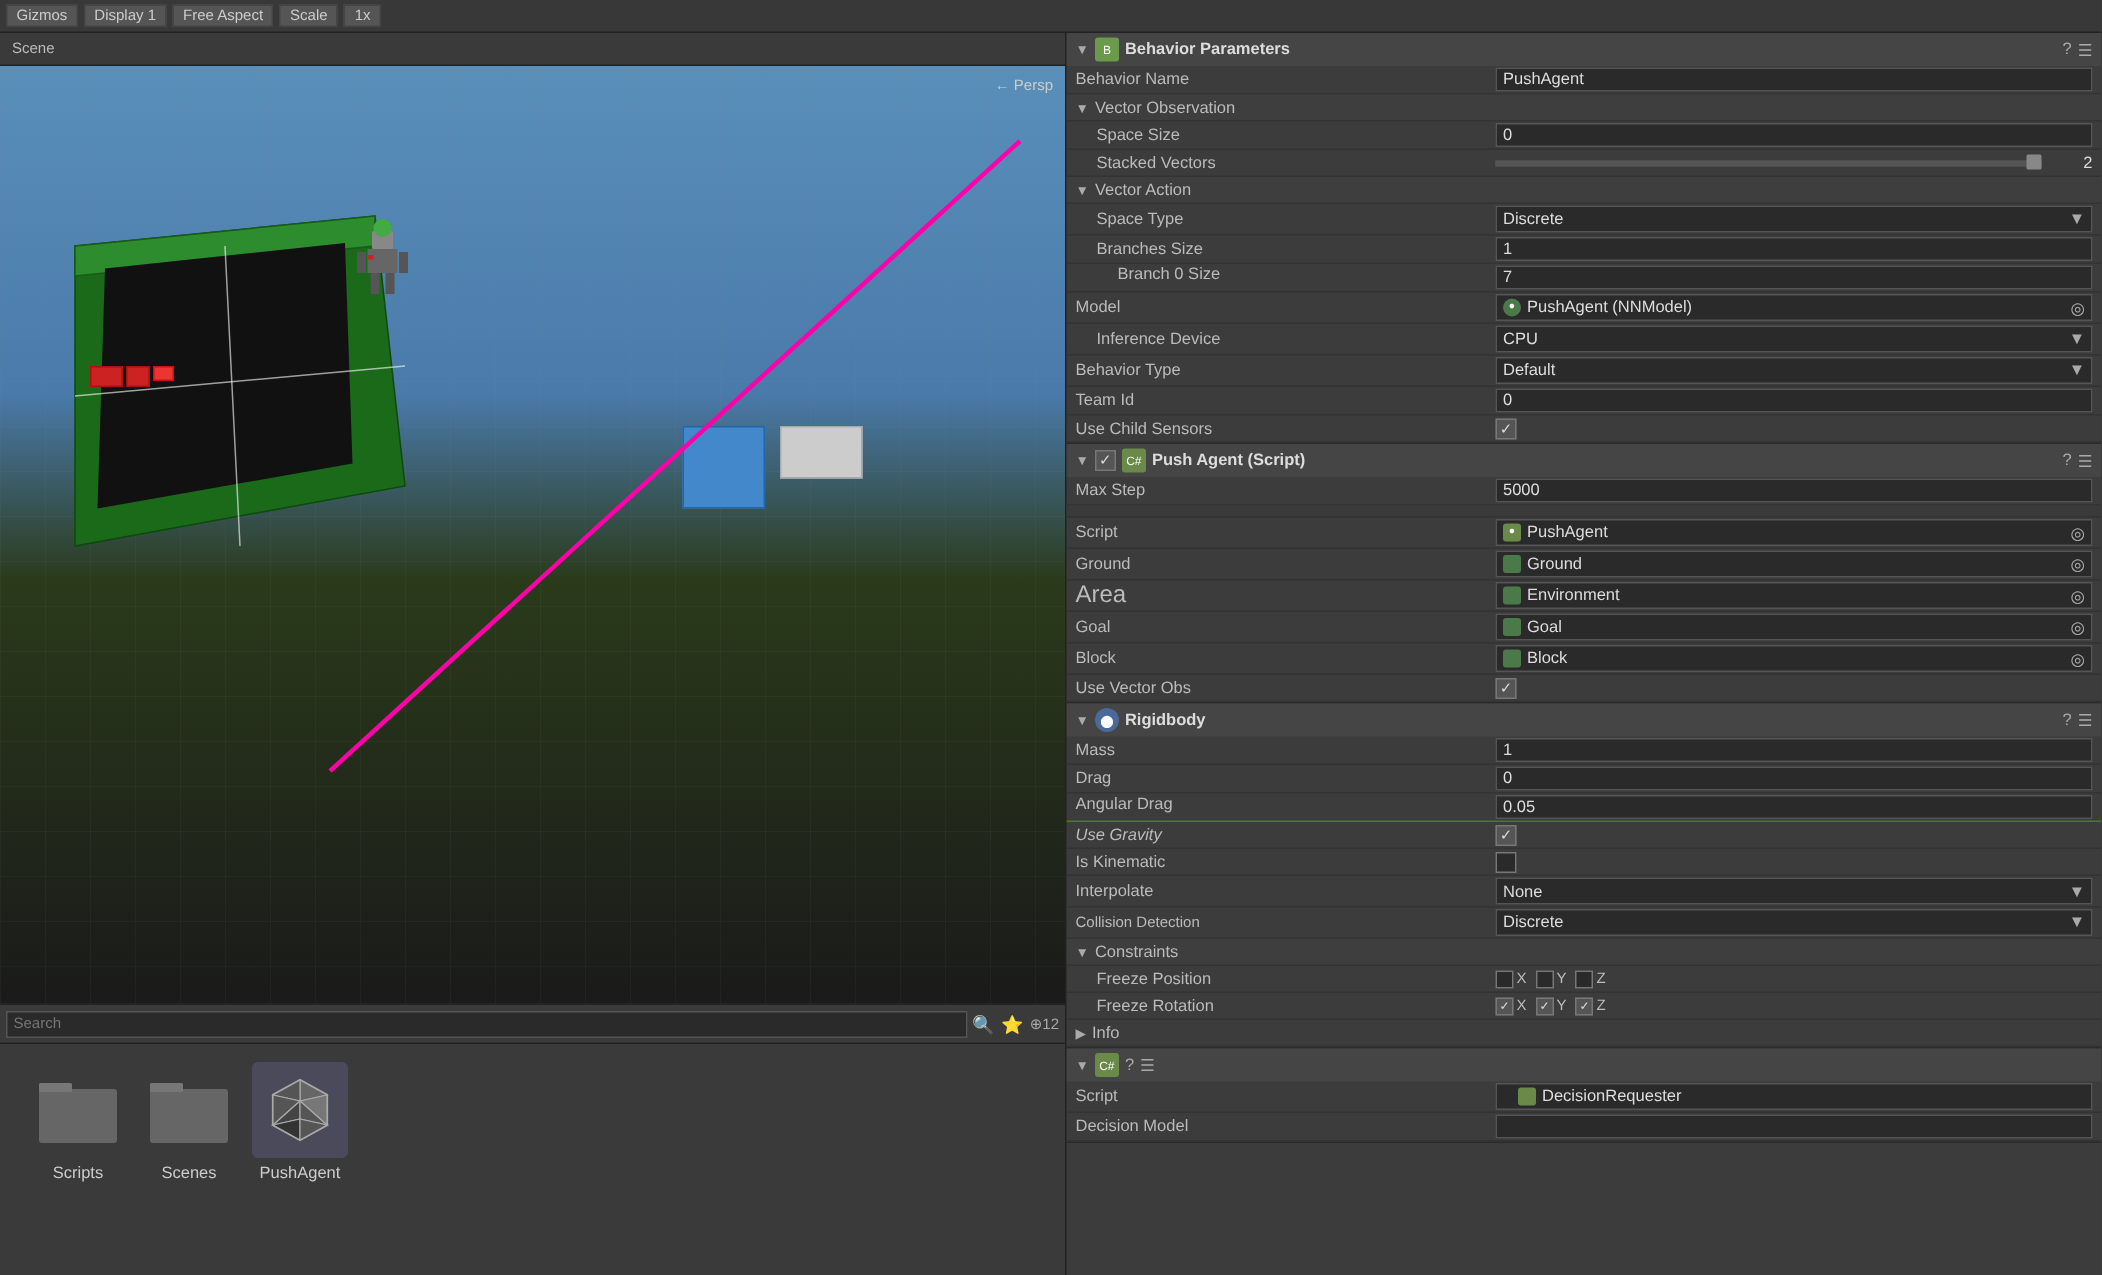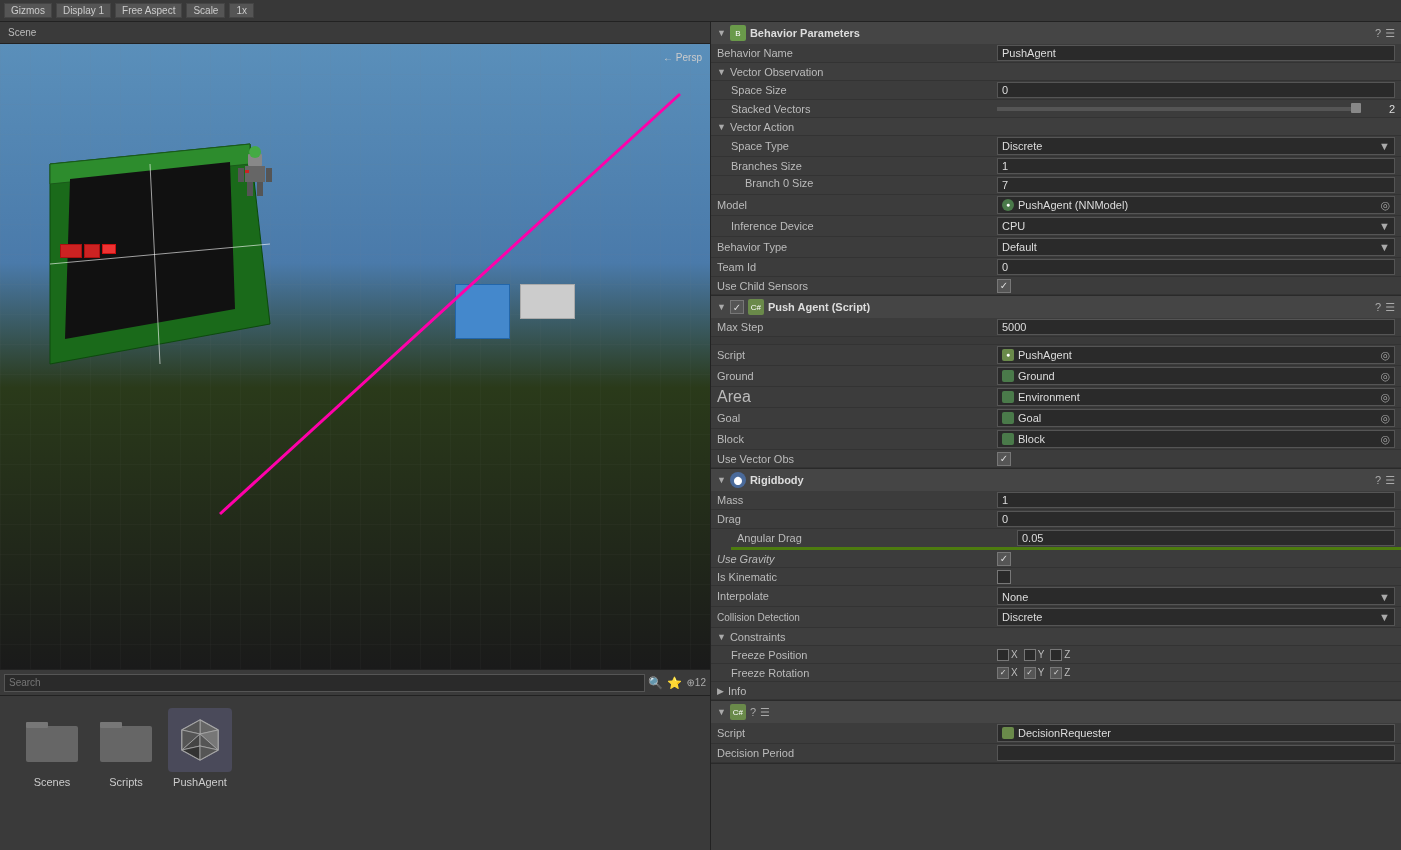--- a/index.html
+++ b/index.html
@@ -93,31 +93,31 @@
 
       <div style="height:155px;background:#3a3a3a;border-top:1px solid #222;display:flex;gap:10px;padding:12px 20px;align-items:flex-start;">
 
         <div style="display:flex;flex-direction:column;align-items:center;gap:4px;cursor:pointer;">
           <div style="width:64px;height:64px;display:flex;align-items:center;justify-content:center;">
             <svg width="56" height="48" viewBox="0 0 56 48" xmlns="http://www.w3.org/2000/svg">
               <rect x="2" y="10" width="52" height="36" rx="2" fill="#666"></rect>
               <rect x="2" y="6" width="22" height="6" rx="1" fill="#777"></rect>
             </svg>
           </div>
-          <span style="font-size:11px;color:#ccc;">Scenes</span>
+          <span style="font-size:11px;color:#ccc;">Scripts</span>
         </div>
 
         <div style="display:flex;flex-direction:column;align-items:center;gap:4px;cursor:pointer;">
           <div style="width:64px;height:64px;display:flex;align-items:center;justify-content:center;">
             <svg width="56" height="48" viewBox="0 0 56 48" xmlns="http://www.w3.org/2000/svg">
               <rect x="2" y="10" width="52" height="36" rx="2" fill="#666"></rect>
               <rect x="2" y="6" width="22" height="6" rx="1" fill="#777"></rect>
             </svg>
           </div>
-          <span style="font-size:11px;color:#ccc;">Scripts</span>
+          <span style="font-size:11px;color:#ccc;">Scenes</span>
         </div>
 
         <div style="display:flex;flex-direction:column;align-items:center;gap:4px;cursor:pointer;">
           <div style="width:64px;height:64px;background:#4a4a5a;border-radius:4px;display:flex;align-items:center;justify-content:center;">
             <svg width="48" height="48" viewBox="0 0 48 48" xmlns="http://www.w3.org/2000/svg">
 
               <polygon points="24,4 42,14 42,34 24,44 6,34 6,14" fill="none" stroke="#aaa" stroke-width="1.5"></polygon>
               <polygon points="24,4 42,14 24,18" fill="#666" stroke="#aaa" stroke-width="0.8"></polygon>
               <polygon points="24,4 6,14 24,18" fill="#555" stroke="#aaa" stroke-width="0.8"></polygon>
               <polygon points="6,14 24,18 6,34" fill="#555" stroke="#aaa" stroke-width="0.8"></polygon>
@@ -309,21 +309,21 @@
         <div style="display:flex;align-items:center;min-height:18px;padding:1px 6px;border-bottom:1px solid #333;">
           <span style="width:280px;flex-shrink:0;color:#bbb;font-size:11px;">Mass</span>
           <input type="text" style="flex: 1 1 0%; background: rgb(42, 42, 42); border: 1px solid rgb(85, 85, 85); color: rgb(221, 221, 221); padding: 1px 4px; font-size: 11px; height: 16px;" value="1">
         </div>
 
         <div style="display:flex;align-items:center;min-height:18px;padding:1px 6px;border-bottom:1px solid #333;">
           <span style="width:280px;flex-shrink:0;color:#bbb;font-size:11px;">Drag</span>
           <input type="text" style="flex: 1 1 0%; background: rgb(42, 42, 42); border: 1px solid rgb(85, 85, 85); color: rgb(221, 221, 221); padding: 1px 4px; font-size: 11px; height: 16px;" value="0">
         </div>
 
-        <div style="display:flex;align-items:center;min-height:18px;padding:1px 6px;border-bottom:3px solid #4d7c0f;margin-left:20px;">
+        <div style="display:flex;align-items:flex-start;min-height:18px;padding:1px 6px;border-bottom:1px solid #4d7c0f;">
           <span style="width:280px;flex-shrink:0;color:#bbb;font-size:11px;">Angular Drag</span>
           <input type="text" style="flex: 1 1 0%; background: rgb(42, 42, 42); border: 1px solid rgb(85, 85, 85); color: rgb(221, 221, 221); padding: 1px 4px; font-size: 11px; height: 16px;" value="0.05">
         </div>
 
         <div style="display:flex;align-items:center;min-height:18px;padding:1px 6px;border-bottom:1px solid #333;">
           <span style="width:280px;flex-shrink:0;color:#bbb;font-size:11px;font-style:italic;">Use Gravity</span>
           <div style="width:14px;height:14px;border:1px solid #777;background:#555;display:inline-flex;align-items:center;justify-content:center;font-size:10px;color:#ddd;cursor:pointer;">✓</div>
         </div>
 
         <div style="display:flex;align-items:center;min-height:18px;padding:1px 6px;border-bottom:1px solid #333;">
@@ -397,27 +397,27 @@
       <div style="border-bottom:1px solid #2a2a2a;">
         <div style="height:22px;background:#454545;display:flex;align-items:center;padding:0 6px;gap:4px;cursor:pointer;">
           <span style="color:#aaa;font-size:9px;">▼</span>
           <span style="width:16px;height:16px;background:#6a8a4a;border-radius:2px;display:inline-flex;align-items:center;justify-content:center;font-size:8px;color:white;flex-shrink:0;">C#</span>
           <span style="color:#aaa;font-size:11px;cursor:pointer;">?</span>
           <span style="color:#aaa;font-size:11px;cursor:pointer;">☰</span>
         </div>
 
         <div style="display:flex;align-items:center;min-height:18px;padding:1px 6px;border-bottom:1px solid #333;">
           <span style="width:280px;flex-shrink:0;color:#bbb;font-size:11px;">Script</span>
-          <div style="display:flex;align-items:center;gap:4px;flex:1;background:#2a2a2a;border:1px solid #555;padding:1px 4px;height:18px;">
+          <div style="display:flex;align-items:center;gap:4px;flex:1;background:#2a2a2a;border:1px solid #555;padding:1px 14px;height:18px;">
             <span style="width:12px;height:12px;background:#6a8a4a;border-radius:2px;display:inline-block;flex-shrink:0;"></span>
             <span style="color:#ddd;flex:1;font-size:11px;">DecisionRequester</span>
           </div>
         </div>
 
         <div style="display:flex;align-items:center;min-height:18px;padding:1px 6px;border-bottom:1px solid #333;">
-          <span style="width:280px;flex-shrink:0;color:#bbb;font-size:11px;">Decision Period</span>
+          <span style="width:280px;flex-shrink:0;color:#bbb;font-size:11px;">Decision Model</span>
           <input type="text" style="flex: 1 1 0%; background: rgb(42, 42, 42); border: 1px solid rgb(85, 85, 85); color: rgb(221, 221, 221); padding: 1px 4px; font-size: 11px; height: 16px;">
         </div>
       </div>
 
     </div>
   </div>
 </div>
 
 </body></html>

